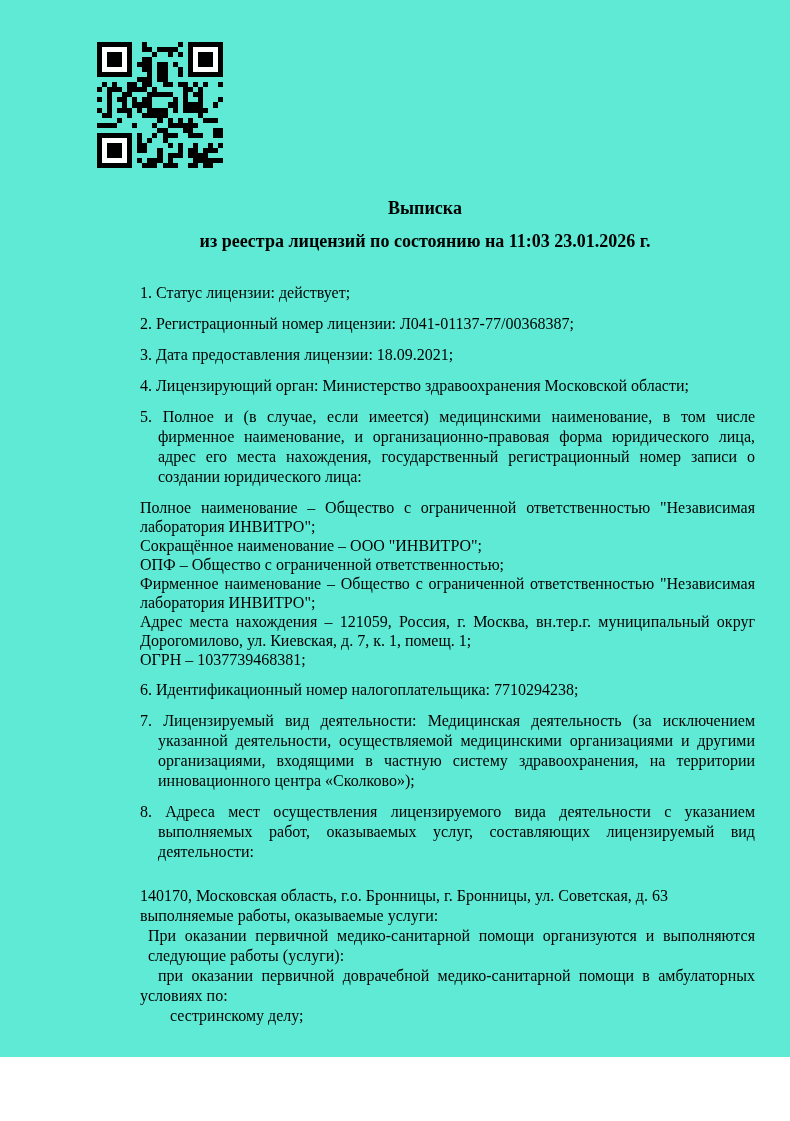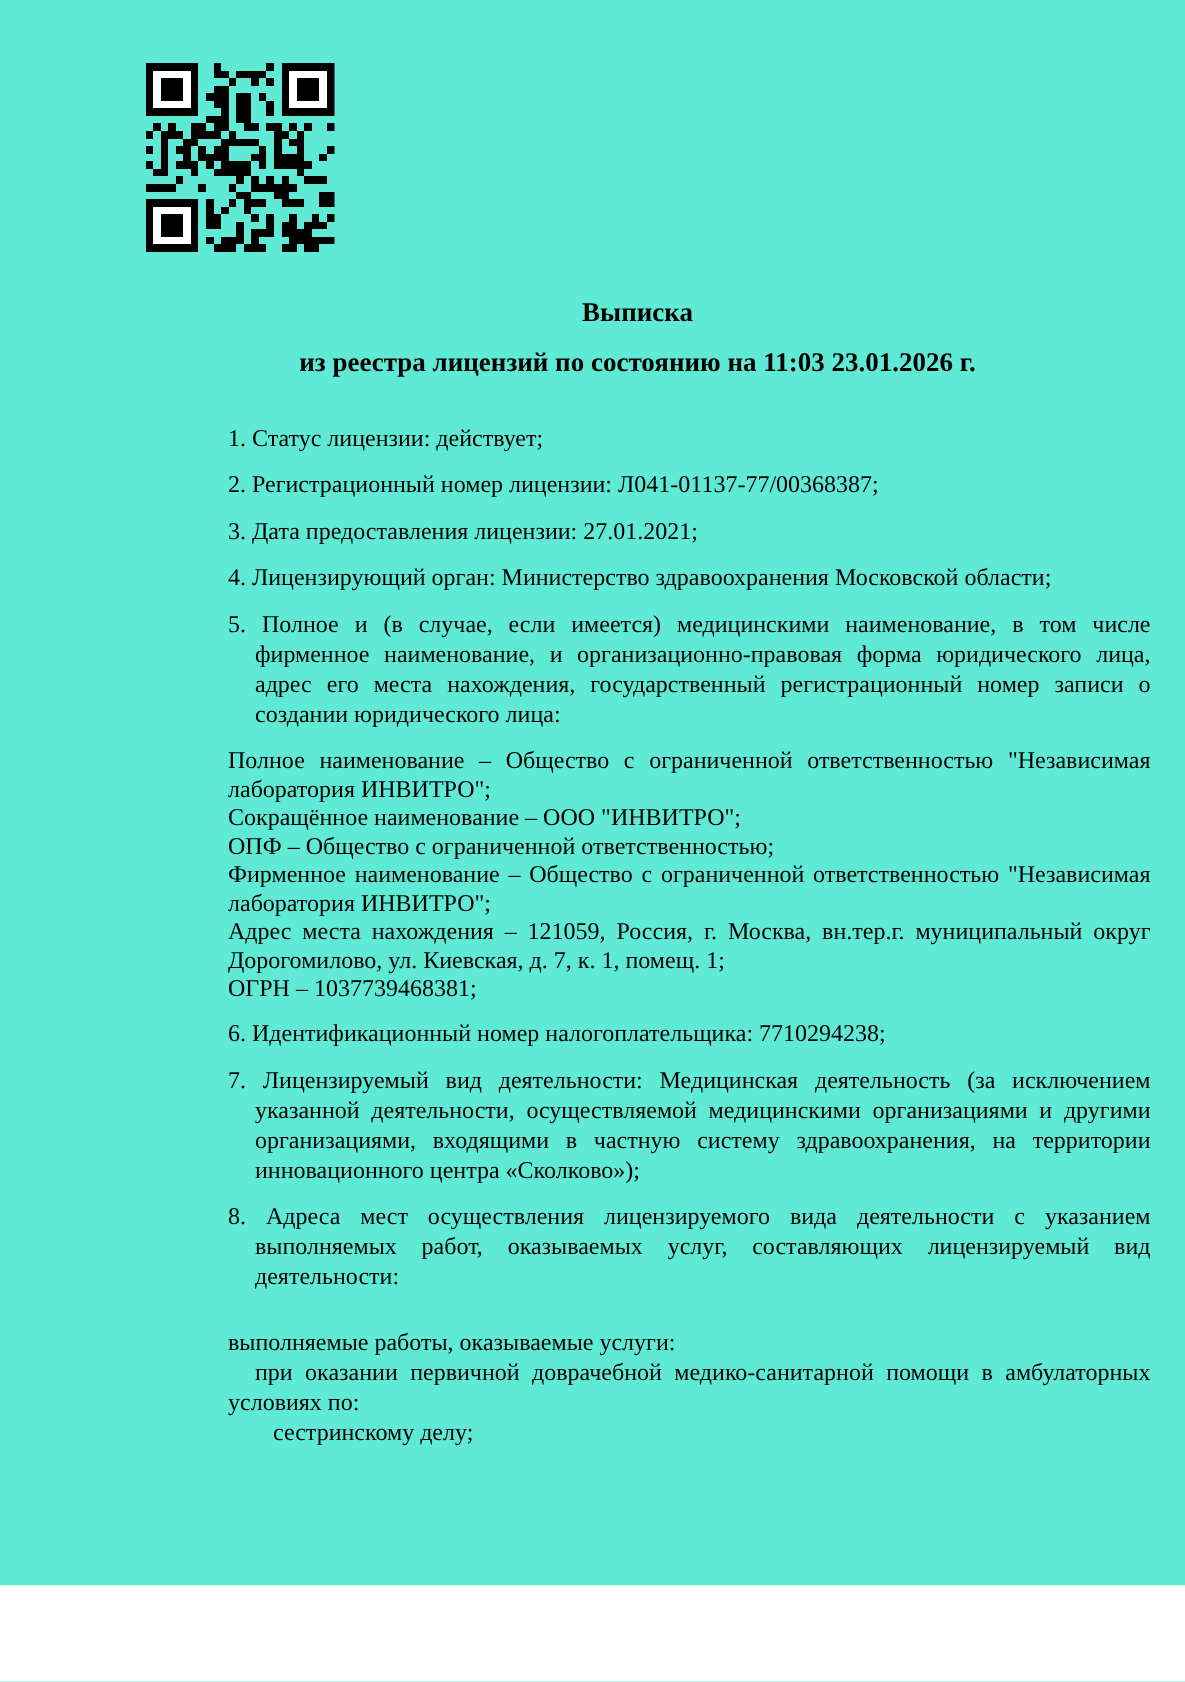--- a/index.html
+++ b/index.html
@@ -14,21 +14,21 @@
     position:absolute;left:97px;top:42px;
     width:126px;height:126px;
     shape-rendering:crispEdges;
   }
   .titles{
     position:absolute;left:95px;top:198px;width:660px;
     text-align:center;font-weight:bold;font-size:18px;line-height:20px;
   }
   .titles .t2{margin-top:13px;}
   .body{
-    position:absolute;left:152px;top:283px;width:615px;
+    position:absolute;left:140px;top:283px;width:615px;
     font-size:16px;line-height:20px;text-align:justify;
   }
   .para{margin:0 0 11px 0;}
   .hang{padding-left:18px;text-indent:-18px;}
   .m8{margin-bottom:24px;}
   .entity{margin:0 0 11px 0;line-height:19px;}
   .addr{line-height:20px;}
   .ind1{padding-left:8px;}
   .ind2{text-indent:18px;}
   .ind3{padding-left:30px;}
@@ -256,21 +256,21 @@
     <div class="t1">Выписка</div>
     <div class="t2">из реестра лицензий по состоянию на 11:03 23.01.2026 г.</div>
   </div>
 
   <div class="body">
 
     <p class="para hang"><span>1.</span> <span>Статус лицензии: действует;</span></p>
 
     <p class="para hang"><span>2.</span> <span>Регистрационный номер лицензии: Л041-01137-77/00368387;</span></p>
 
-    <p class="para hang"><span>3.</span> <span>Дата предоставления лицензии: 27.01.2021;</span></p>
+    <p class="para hang"><span>3.</span> <span>Дата предоставления лицензии: 18.09.2021;</span></p>
 
     <p class="para hang"><span>4.</span> <span>Лицензирующий орган: Министерство здравоохранения Московской области;</span></p>
 
     <p class="para hang"><span>5.</span> <span>Полное и (в случае, если имеется) медицинскими наименование, в том числе фирменное наименование, и организационно-правовая форма юридического лица, адрес его места нахождения, государственный регистрационный номер записи о создании юридического лица:</span></p>
 
     <div class="entity">
       <div>Полное наименование – Общество с ограниченной ответственностью "Независимая лаборатория ИНВИТРО";</div>
       <div>Сокращённое наименование – ООО "ИНВИТРО";</div>
       <div>ОПФ – Общество с ограниченной ответственностью;</div>
       <div>Фирменное наименование – Общество с ограниченной ответственностью "Независимая лаборатория ИНВИТРО";</div>
@@ -278,19 +278,21 @@
       <div>ОГРН – 1037739468381;</div>
     </div>
 
     <p class="para hang"><span>6.</span> <span>Идентификационный номер налогоплательщика: 7710294238;</span></p>
 
     <p class="para hang"><span>7.</span> <span>Лицензируемый вид деятельности: Медицинская деятельность (за исключением указанной деятельности, осуществляемой медицинскими организациями и другими организациями, входящими в частную систему здравоохранения, на территории инновационного центра «Сколково»);</span></p>
 
     <p class="para hang m8"><span>8.</span> <span>Адреса мест осуществления лицензируемого вида деятельности с указанием выполняемых работ, оказываемых услуг, составляющих лицензируемый вид деятельности:</span></p>
 
     <div class="addr">
+      <div>140170, Московская область, г.о. Бронницы, г. Бронницы, ул. Советская, д. 63</div>
       <div>выполняемые работы, оказываемые услуги:</div>
+      <div class="ind1">При оказании первичной медико-санитарной помощи организуются и выполняются следующие работы (услуги):</div>
       <div class="ind2">при оказании первичной доврачебной медико-санитарной помощи в амбулаторных условиях по:</div>
       <div class="ind3">сестринскому делу;</div>
     </div>
 
   </div>
 </div>
 
 </body></html>

